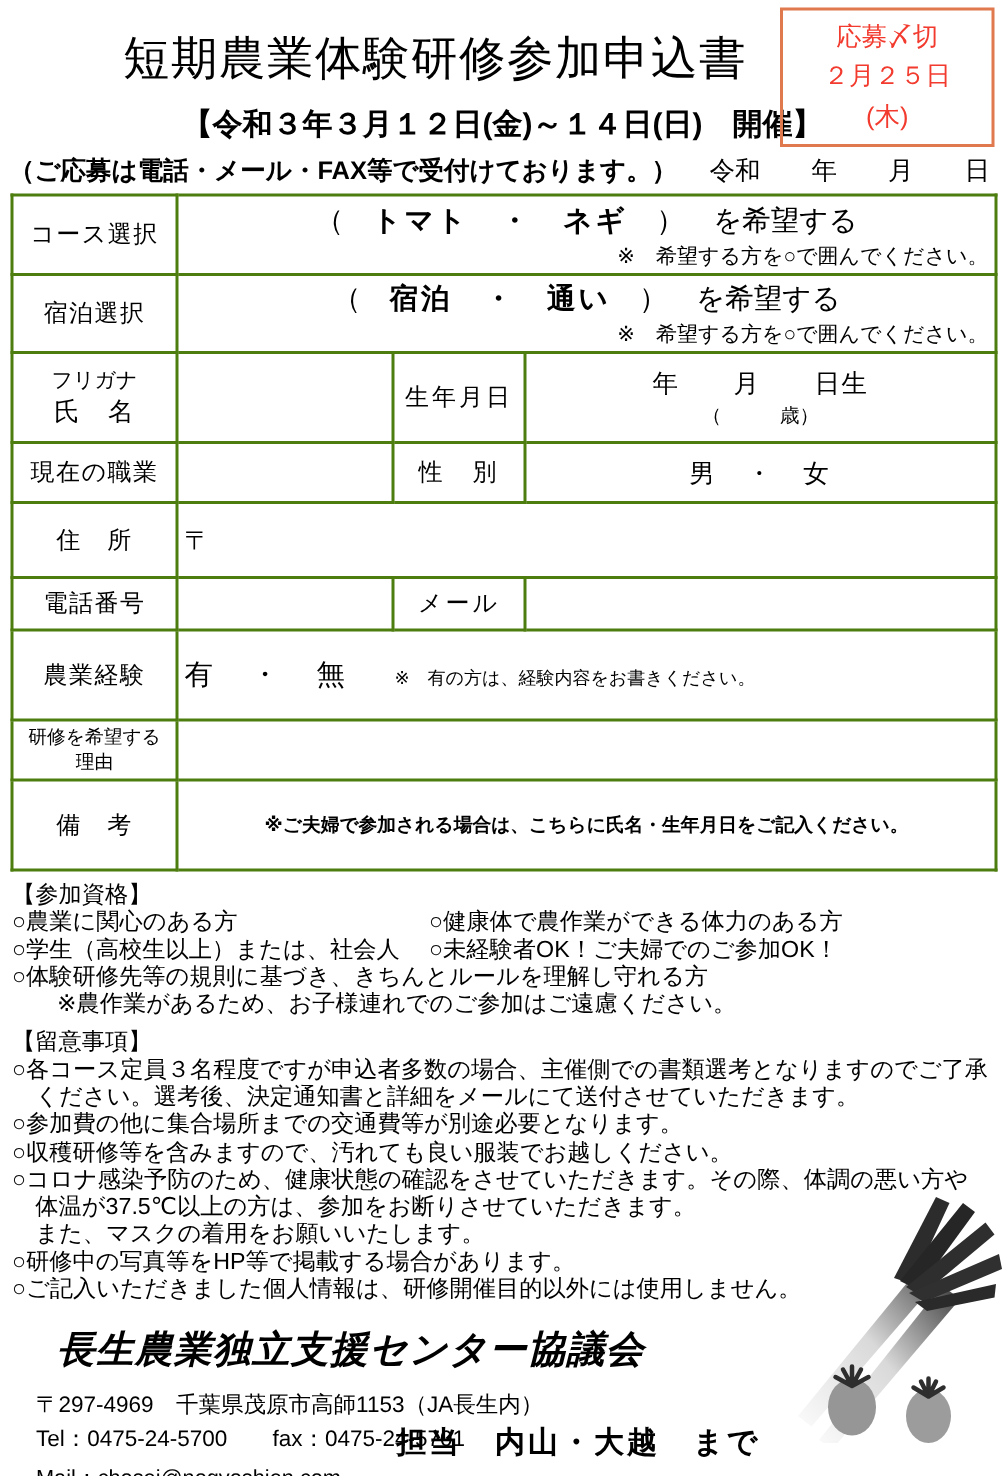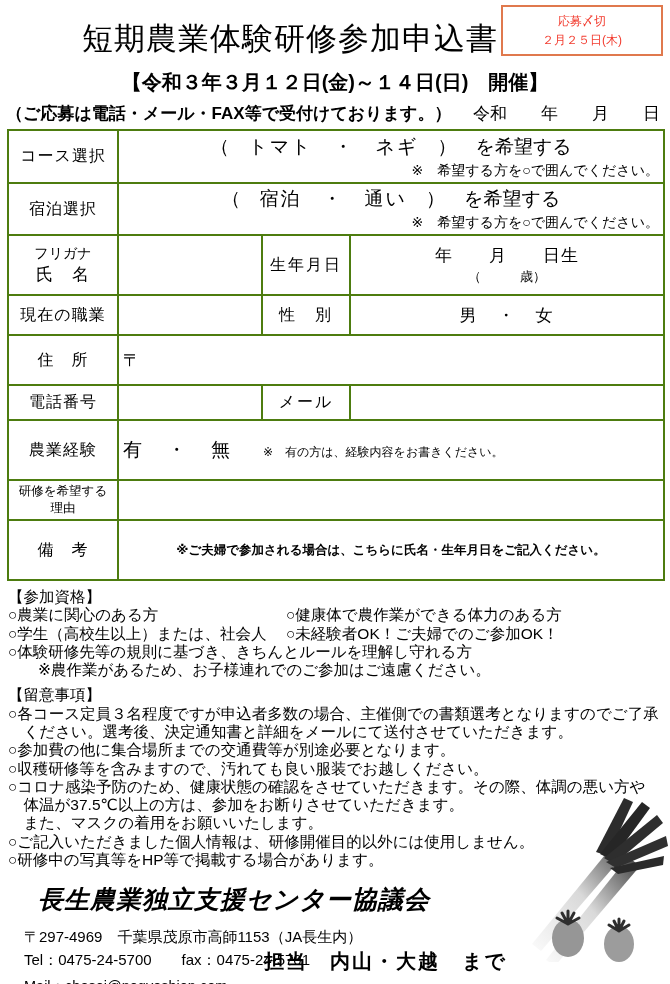--- a/index.html
+++ b/index.html
@@ -1,38 +1,38 @@
 <!DOCTYPE html>
 <html><head>
 <meta charset="utf-8">
 <style>
   * { box-sizing: border-box; }
   html,body { margin:0; padding:0; }
   body { font-family:"Liberation Sans","DejaVu Sans",sans-serif; }
   .page { position:relative; width:670px; height:984px; background:#ffffff; color:#000; overflow:hidden; }
 
   
-  .deadline { position:absolute; top:5px; right:7px; width:162px; border:2px solid #e0794d;
-              color:#f23b2e; text-align:center; font-size:12px; line-height:1.55; padding:5px 17px; }
+  .deadline { position:absolute; top:5px; right:7px; width:143px; border:2px solid #e0794d;
+              color:#f23b2e; text-align:center; font-size:17px; line-height:1.55; padding:5px 17px; }
   .title { margin:18px 90px 0 0; text-align:center; font-size:31px; letter-spacing:1px; white-space:nowrap; }
   .subtitle { margin-top:9px; text-align:center; font-size:20px; font-weight:bold; }
   .note-line { display:flex; justify-content:space-between; align-items:flex-end; margin:6px 10px 0 6px; font-size:17px; }
   .note-line .nb { font-weight:bold; }
 
   
   table.form { border-collapse:collapse; margin:4px 7px 0; width:656px; table-layout:fixed; }
   table.form td { border:2px solid #4d7c0f; padding:2px 4px; vertical-align:middle; }
   .h53 td{height:53px} .h47 td{height:47px} .h60 td{height:60px} .h40 td{height:40px}
   .h50 td{height:50px} .h35 td{height:35px}
   .lbl { text-align:center; font-size:16px; letter-spacing:1px; }
   .lbl .sm { font-size:14px; letter-spacing:0; display:block; }
   .lbl .big { display:block; font-size:17px; }
   .lbl-small { text-align:center; font-size:12.5px; letter-spacing:0; }
   .optline { text-align:center; font-size:19px; white-space:nowrap; }
-  .optline .opt { font-weight:normal; letter-spacing:2px;margin-top:24px; }
+  .optline .opt { font-weight:bold; letter-spacing:2px;margin-top:24px; }
   .optnote { text-align:right; padding-left:170px; font-size:14px; margin-top:2px; }
   .birth1 { text-align:center; font-size:17px; letter-spacing:1px; }
   .birth2 { text-align:center; font-size:13px; margin-top:1px; }
   .center17 { text-align:center; font-size:17px; letter-spacing:2px; }
   td.topleft { vertical-align:top; font-size:17px; padding:5px 10px; }
   td.farm { vertical-align:top; padding:7px 6px 0 55px; }
   .farmopts { font-size:19px; letter-spacing:3px; margin-right:30px; }
   .farmnote { font-size:12px; }
   td.remarks { vertical-align:top; text-align:center; font-size:12.5px; padding-top:7px;font-weight:bold; }
 
@@ -167,22 +167,22 @@
     <div class="qnote">※農作業があるため、お子様連れでのご参加はご遠慮ください。</div>
   </div>
 
   <div class="sec bullets">
     <div class="sech">【留意事項】</div>
     <div class="bullet">○各コース定員３名程度ですが申込者多数の場合、主催側での書類選考となりますのでご了承ください。選考後、決定通知書と詳細をメールにて送付させていただきます。</div>
     <div class="bullet">○参加費の他に集合場所までの交通費等が別途必要となります。</div>
     <div class="bullet">○収穫研修等を含みますので、汚れても良い服装でお越しください。</div>
     <div class="bullet">○コロナ感染予防のため、健康状態の確認をさせていただきます。その際、体調の悪い方や体温が37.5℃以上の方は、参加をお断りさせていただきます。</div>
     <div class="bullet cont">また、マスクの着用をお願いいたします。</div>
+    <div class="bullet">○研修中の写真等をHP等で掲載する場合があります。</div>
     <div class="bullet">○ご記入いただきました個人情報は、研修開催目的以外には使用しません。</div>
-    <div class="bullet">○研修中の写真等をHP等で掲載する場合があります。</div>
   </div>
 
   <div class="org">長生農業独立支援センター協議会</div>
   <div class="addr">
     <div>〒297-4969　千葉県茂原市高師1153（JA長生内）</div>
     <div class="a2">Tel：0475-24-5700　　fax：0475-24-5701</div>
     <div class="a3">Mail：chosei@nogyoshien.com</div>
   </div>
   <div class="contact">担当　内山・大越　まで</div>
 

